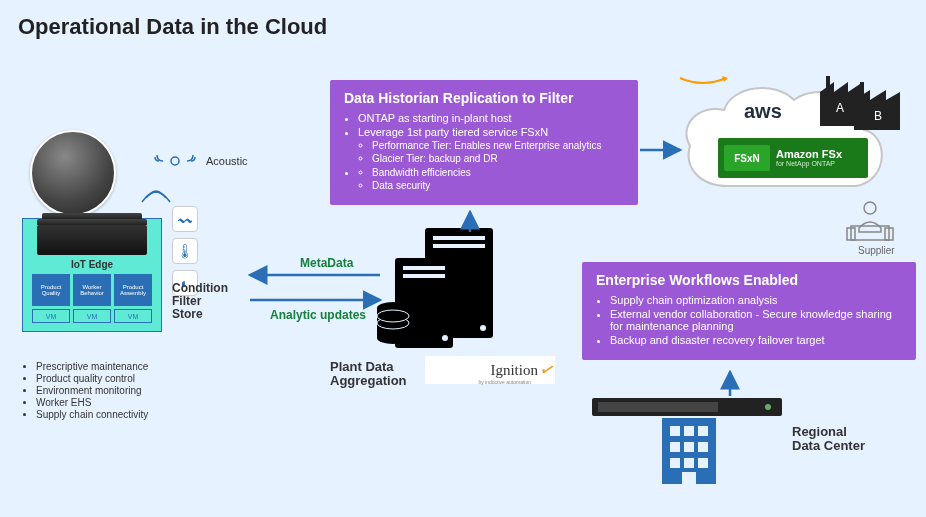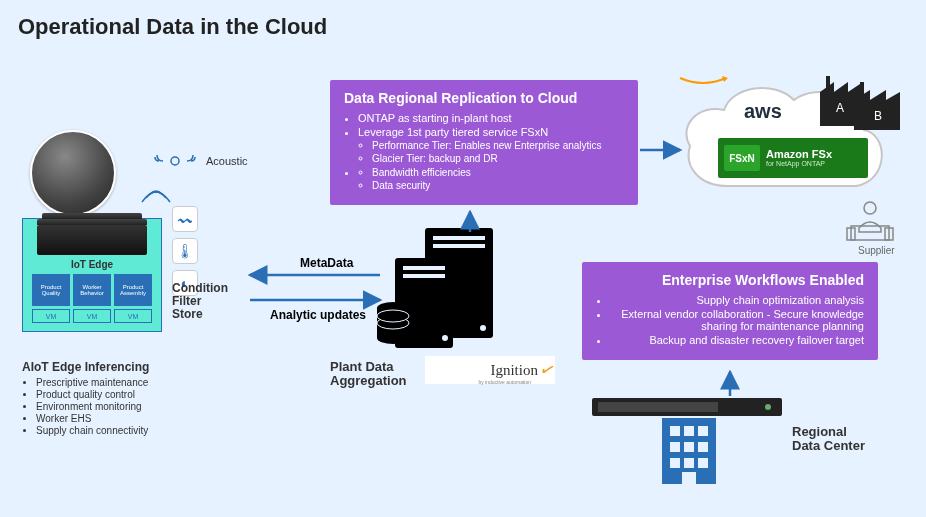--- a/index.html
+++ b/index.html
@@ -23,37 +23,37 @@
     padding: 10px 14px 12px 14px;
     border-radius: 2px;
     font-size: 11px;
   }
   .pbox .pb-title { font-size: 14px; font-weight: bold; margin-bottom: 6px; }
   .pbox ul { margin-left: 14px; }
   .pbox ul li { margin: 2px 0; font-size: 11px; }
   .pbox ul ul li { font-size: 10px; }
 
   #box1 { left: 330px; top: 80px; width: 308px; }
-  #box2 { left: 582px; top: 262px; width: 296px; text-align: right; }
+  #box2 { left: 582px; top: 262px; width: 334px; }
 
   
   .cloud {
     position: absolute; left: 678px; top: 76px;
     width: 210px; height: 140px;
   }
   .cloud svg { position: absolute; inset: 0; }
   .aws-logo { position: absolute; left: 66px; top: 24px; font-size: 20px; font-weight: bold; color: #232f3e; }
   .aws-smile { position: absolute; left: 66px; top: 46px; width: 50px; height: 10px; }
   .fsx {
     position: absolute; left: 40px; top: 62px;
     width: 150px; height: 40px; background: #1a7a1a;
     color: #fff; display: flex; align-items: center; padding-left: 6px;
     border-radius: 2px;
   }
-  .fsx .fsx-icon { width: 36px; height: 26px; background: #2aa52a; border-radius: 2px; margin-right: 6px; display:flex;align-items:center;justify-content:center; font-size:10px; font-weight:bold;}
+  .fsx .fsx-icon { width: 46px; height: 26px; background: #2aa52a; border-radius: 2px; margin-right: 6px; display:flex;align-items:center;justify-content:center; font-size:10px; font-weight:bold;}
   .fsx .fsx-txt { line-height: 1; }
   .fsx .fsx-txt .t1 { font-size: 11px; font-weight: bold; }
   .fsx .fsx-txt .t2 { font-size: 7px; color: #cce8cc; }
 
   
   .factory { position: absolute; left: 820px; top: 72px; }
   .supplier { position:absolute; left: 845px; top: 198px; }
   .supplier-lbl { position:absolute; left: 858px; top: 245px; font-size: 10px; color:#666;}
   .worker-photo {
     position: absolute; left: 30px; top: 130px;
@@ -100,33 +100,33 @@
   .ignition .ig-txt { font-size:15px; color:#333; font-weight:500;}
   .ignition .ig-flame { color:#f39c12; font-size:18px; margin-left:2px; transform: rotate(20deg);}
   .ignition .ig-sub { position:absolute; bottom:-1px; right:24px; font-size:5px; color:#888; font-family:Arial;}
 
   
   .rdc { position:absolute; left:592px; top:398px; }
   .rdc-lbl { position:absolute; left:792px; top:425px; font-size:13px; font-weight:bold; line-height:1.1;}
   .bldg { position:absolute; left:662px; top:418px; }
 
   
-  .arrow-lbl { position:absolute; font-size:12px; color:#000000; font-weight:600;}
+  .arrow-lbl { position:absolute; font-size:12px; color:#15803d; font-weight:600;}
   svg.lines { position:absolute; left:0; top:0; width:926px; height:517px; pointer-events:none;}
 
 </style>
 </head>
 <body>
 
 <div class="title">
   <h1>Operational Data in the  Cloud</h1>
 </div>
 
 <div id="box1" class="pbox">
-  <div class="pb-title">Data Regional Replication to Cloud</div>
+  <div class="pb-title">Data Historian Replication to Filter</div>
   <ul>
     <li>ONTAP as starting in-plant host</li>
     <li><span>Leverage 1st party tiered service FSxN</span>
       <ul>
         <li>Performance Tier: Enables new Enterprise analytics</li>
         <li>Glacier Tier: backup and DR</li>
       </ul>
     </li>
     <li>
       <ul>
@@ -202,21 +202,20 @@
     <div class="tile">Product Assembly</div>
   </div>
   <div class="vms">
     <div class="vm">VM</div>
     <div class="vm">VM</div>
     <div class="vm">VM</div>
   </div>
 </div>
 
 <div class="aiot">
-  <div class="a-title">AIoT Edge Inferencing</div>
   <ul>
     <li>Prescriptive maintenance</li>
     <li>Product quality control</li>
     <li>Environment monitoring</li>
     <li>Worker EHS</li>
     <li>Supply chain connectivity</li>
   </ul>
 </div>
 
 <div class="sensor-icons">

